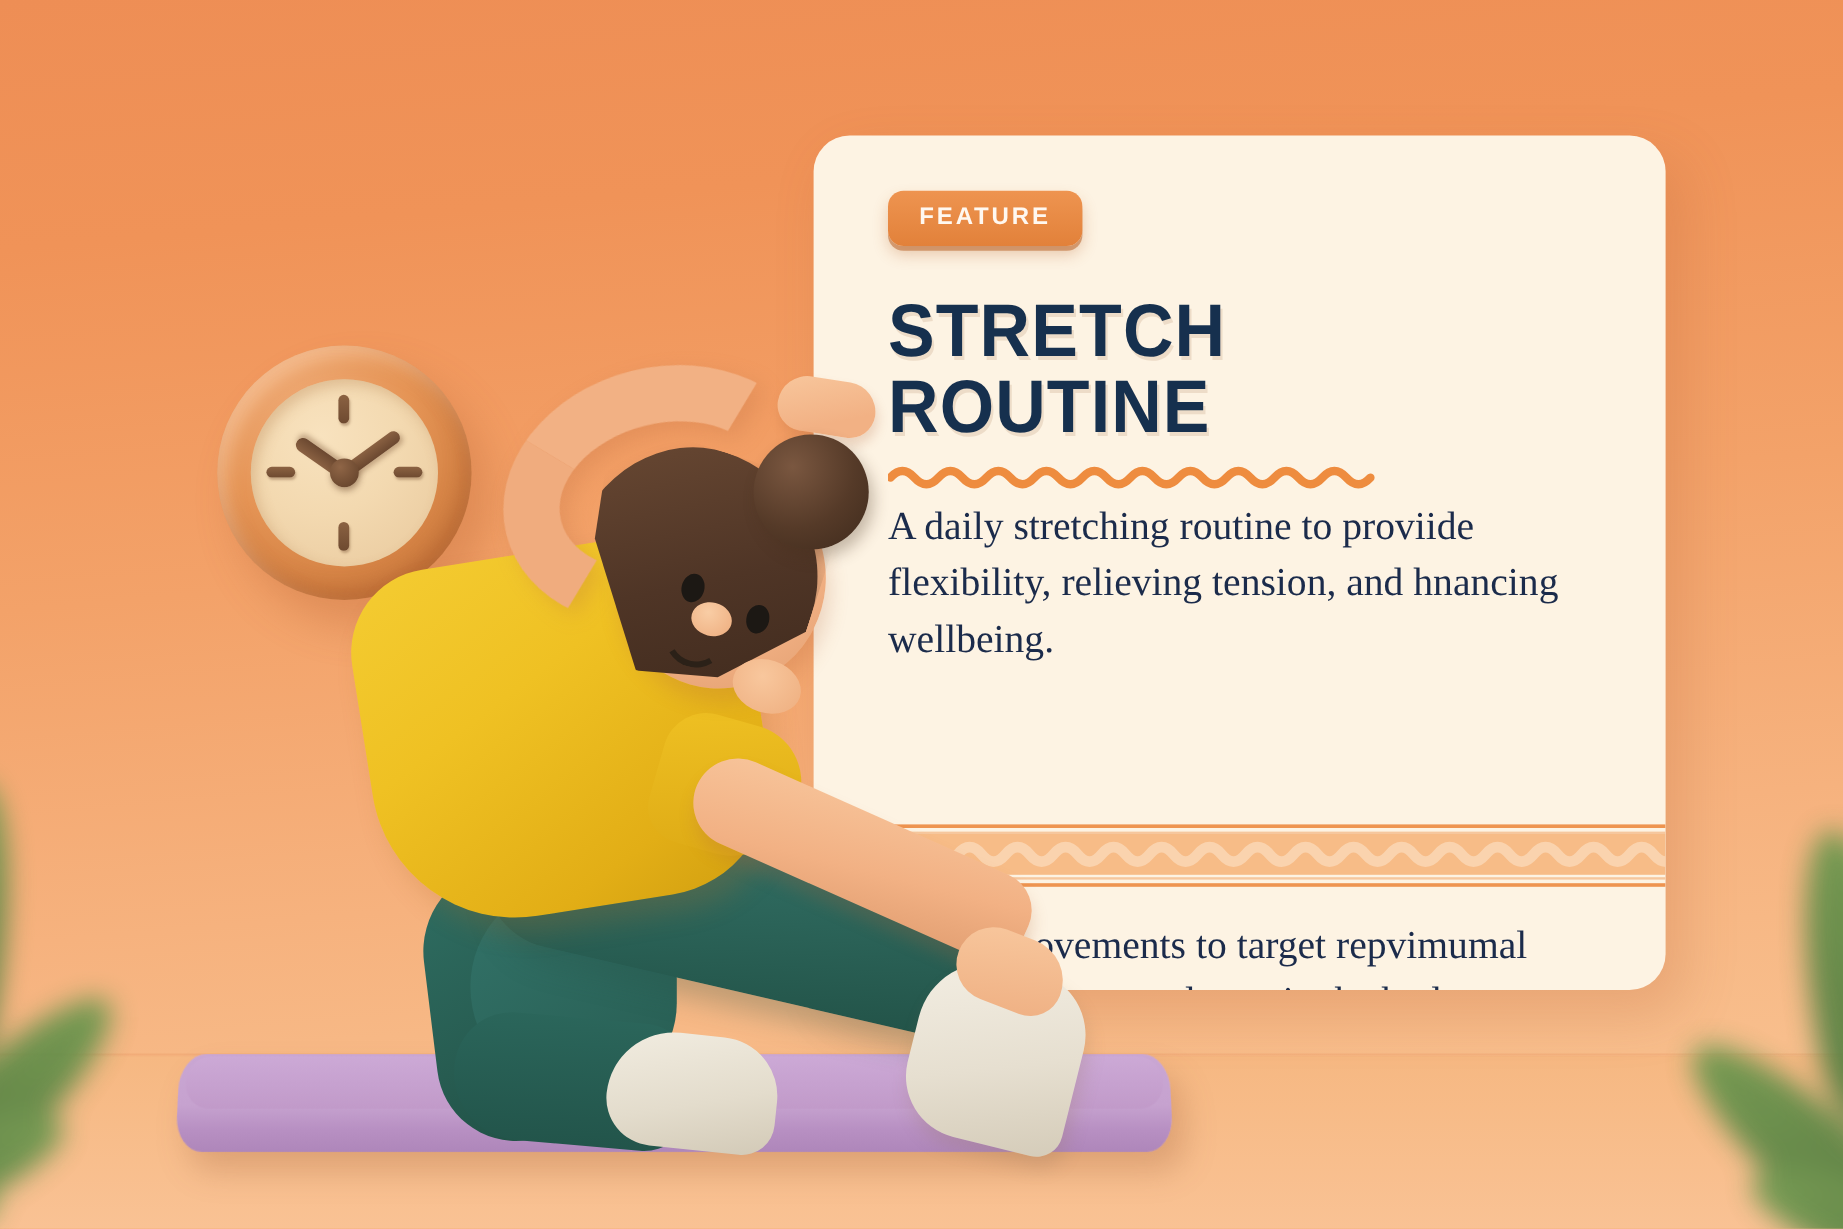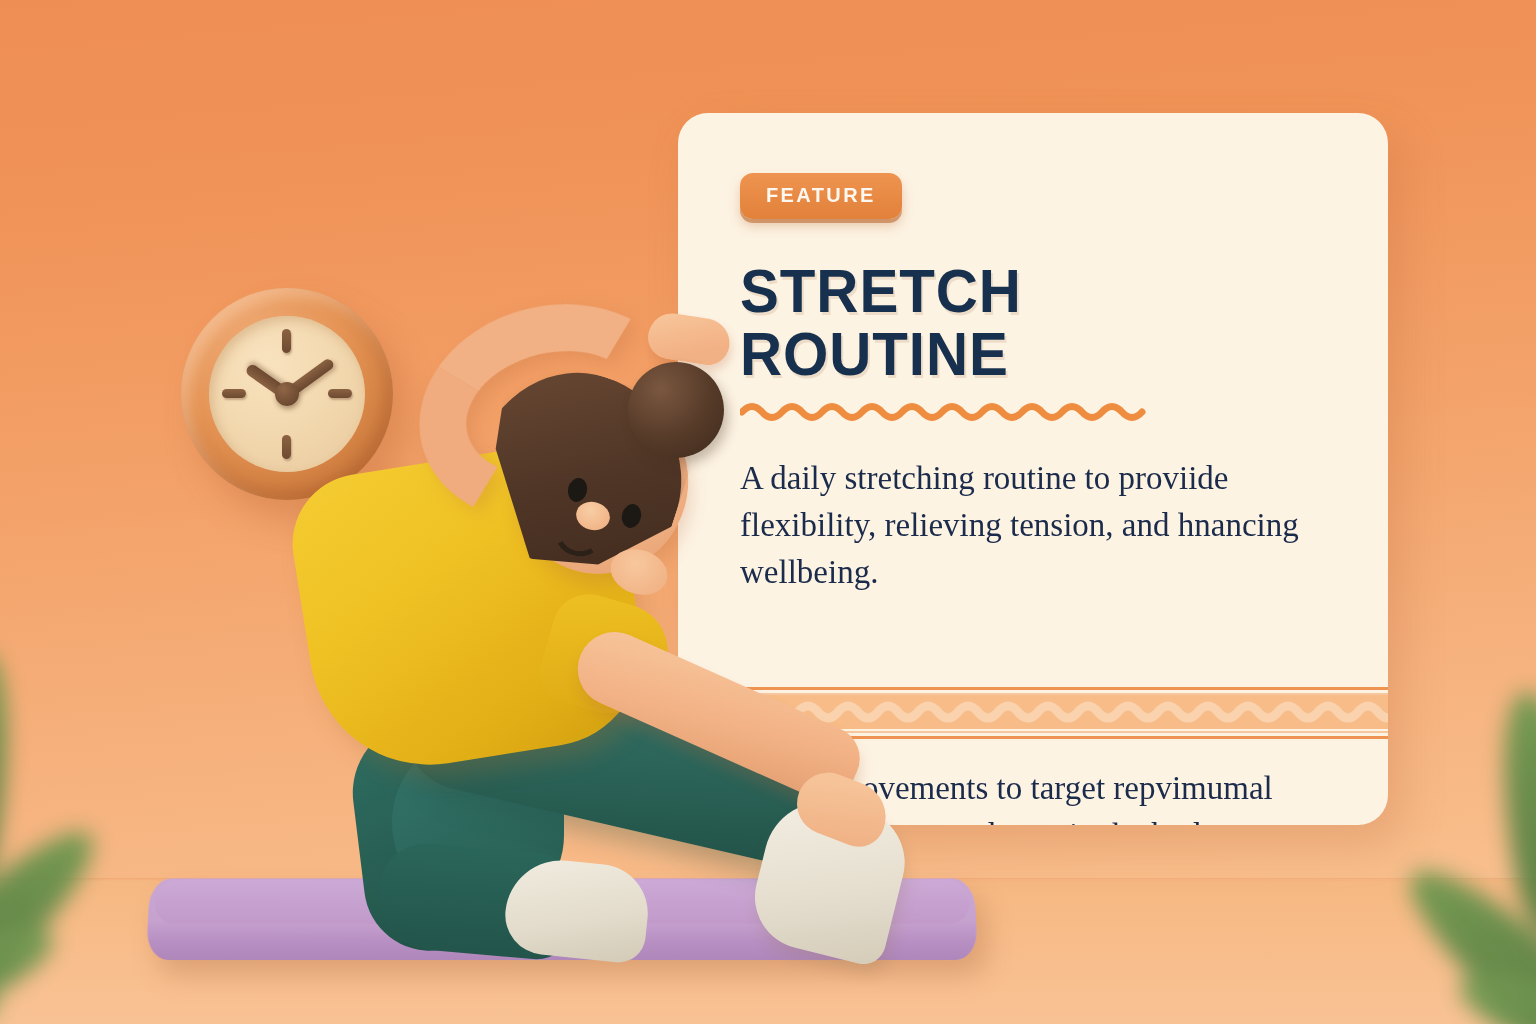--- a/index.html
+++ b/index.html
@@ -77,21 +77,21 @@
     box-shadow:1px 3px 5px rgba(90,55,30,.45);
   }
 
   
   .card {
     position:absolute; left:678px; top:113px; width:710px; height:712px;
     background:#FDF3E3; border-radius:30px;
     box-shadow: 14px 20px 44px rgba(176,92,48,.22);
     overflow:hidden;
   }
-  .card-pad { padding:60px 54px 0 62px; }
+  .card-pad { padding:46px 54px 0 62px; }
 
   .badge {
     display:inline-block;
     background:linear-gradient(180deg,#EE9450 0%,#E2813A 100%);
     color:#FFF8F0;
     font-size:20px; font-weight:bold; letter-spacing:2.4px;
     padding:11px 26px 12px; border-radius:13px;
     box-shadow:0 4px 0 rgba(186,100,42,.55), 0 7px 12px rgba(186,100,42,.30);
   }
 
@@ -102,21 +102,21 @@
     color:#16304E; line-height:1.02;
     transform:scaleX(.94); transform-origin:left center;
     text-shadow:2px 3px 0 rgba(203,170,140,.30);
   }
 
   .squiggle { margin-top:14px; height:26px; width:408px; }
 
   .para {
     font-family:"Liberation Serif", serif;
     font-size:33px; line-height:1.42; color:#1B2B4B;
-    margin-top:26px; max-width:620px;
+    max-width:620px;
   }
 
   
   .divider { position:absolute; left:0; right:0; top:568px; height:62px; }
   .div-band { position:absolute; left:0; right:0; top:14px; height:34px; background:#F7BC87; }
   .div-rule { position:absolute; left:0; right:0; height:3px; background:#EE9450; }
   .div-rule.r1 { top:6px; }
   .div-rule.r2 { top:55px; }
   .div-rule.thin { height:2px; background:#F6C79D; }
   .div-rule.t1 { top:12px; }

